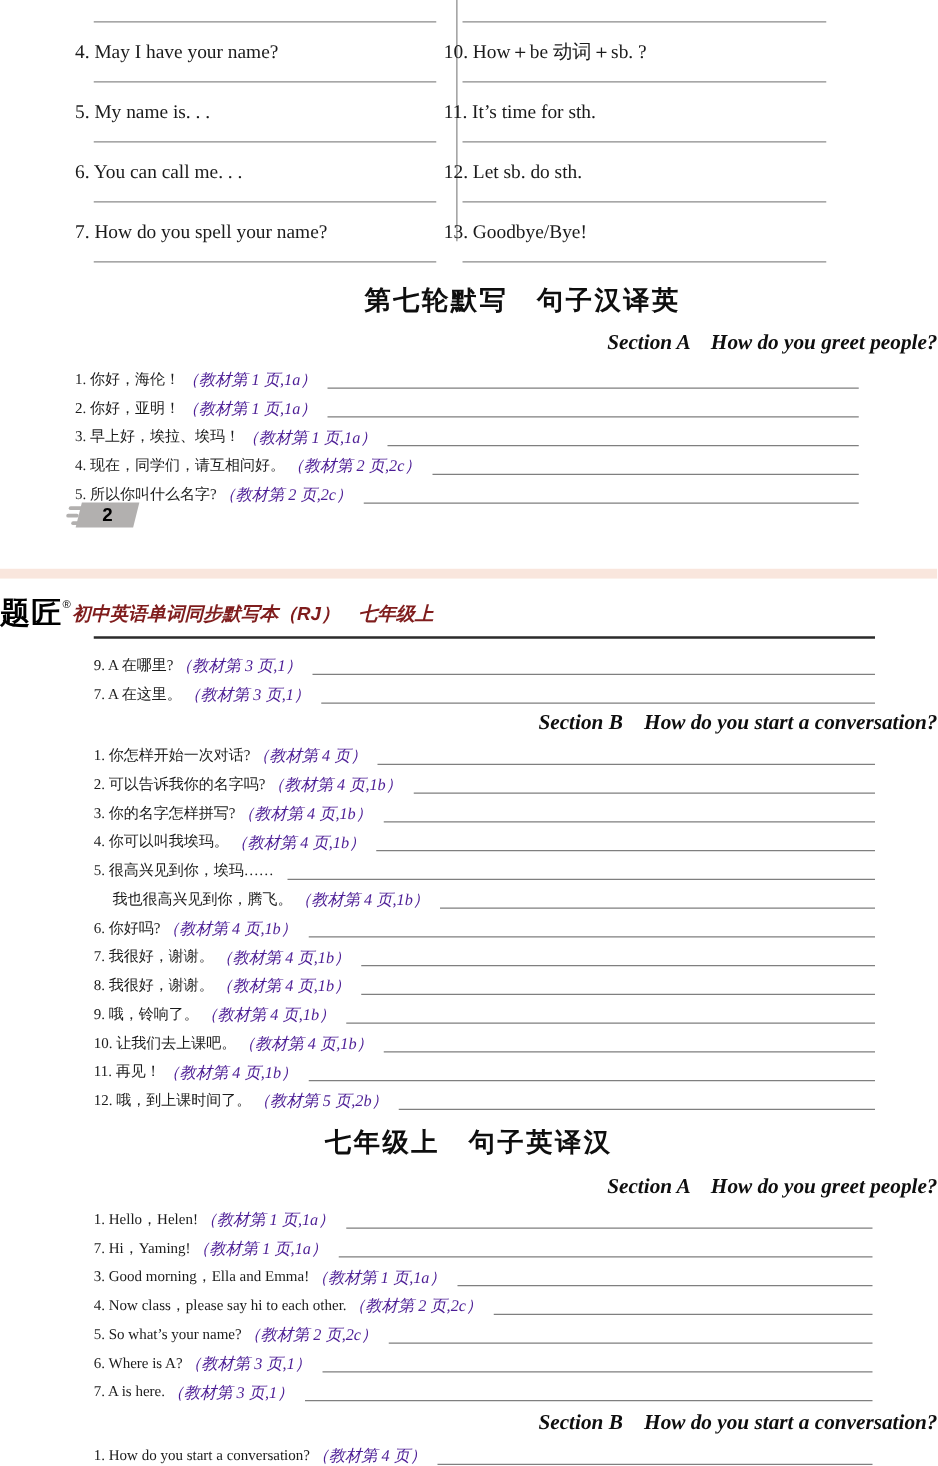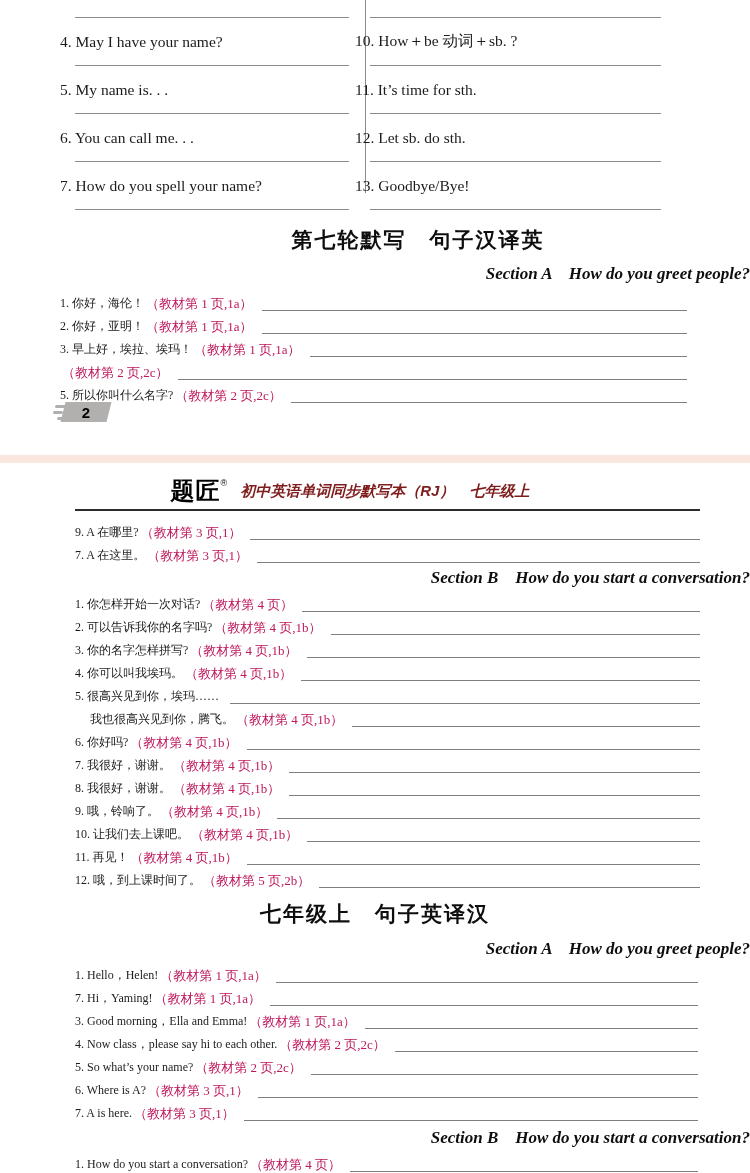--- a/index.html
+++ b/index.html
@@ -24,37 +24,37 @@
           font-weight:bold;font-size:21px;letter-spacing:2px;color:#0e0e0e;}
   .sheading{position:absolute;left:0;width:100%;text-align:right;
             font-weight:bold;font-style:italic;font-size:17px;color:#0e0e0e;}
   #r7-title{top:226px;padding-left:43px;}
   #r7a-heading{top:262px;}
 
   
   .items{position:absolute;}
   .item{height:23px;display:flex;align-items:flex-end;}
   .qt{white-space:nowrap;font-size:12px;line-height:21px;}
-  .ref{white-space:nowrap;font-size:13px;line-height:21px;margin-left:2px;color:#be185d;}
+  .ref{white-space:nowrap;font-size:13px;font-style:italic;line-height:21px;margin-left:2px;color:#4c1d95;}
   .blank{flex:1;border-bottom:1px solid #7f7f7f;margin:0 0 3px 9px;min-width:30px;}
   .item.indent{padding-left:15px;}
   #r7a-items-p1{top:291px;left:60px;right:63px;}
 
   
   #badge{position:absolute;top:402px;left:55px;width:58px;height:20px;}
   .badge-shape{position:absolute;left:8px;top:0;width:46px;height:20px;background:#b2b0af;transform:skewX(-14deg);}
   .badge-dash1,.badge-dash2,.badge-dash3{position:absolute;background:#b2b0af;height:3px;border-radius:2px;}
   .badge-dash1{left:0;top:3px;width:12px;}
   .badge-dash2{left:-2px;top:9px;width:10px;}
   .badge-dash3{left:2px;top:15px;width:11px;}
   .badge-num{position:absolute;left:8px;top:0;width:46px;height:20px;display:flex;align-items:center;justify-content:center;
              font-family:"Liberation Sans","DejaVu Sans",sans-serif;font-weight:bold;font-size:15px;color:#000;}
 
   
-  .p2header{position:absolute;top:16px;left:0;right:50px;display:flex;justify-content:center;align-items:flex-end;gap:12px;}
+  .p2header{position:absolute;top:16px;left:0;right:50px;display:flex;justify-content:flex-start;align-items:flex-end;}
   .logo{font-family:"Liberation Sans","DejaVu Sans",sans-serif;font-weight:900;font-size:24px;letter-spacing:1px;color:#000;line-height:1;}
   .reg{font-size:9px;vertical-align:top;font-weight:normal;}
   .p2title{font-family:"Liberation Sans","DejaVu Sans",sans-serif;font-style:italic;font-weight:bold;
            font-size:15px;color:#7f1d1d;padding-bottom:2px;}
   .p2rule{position:absolute;top:46px;left:75px;right:50px;height:2px;background:#2b2b2b;}
 
   #r7a-items-p2{top:57px;left:75px;right:50px;}
   #r7b-heading{top:103px;}
   #r7b-items{top:129px;left:75px;right:50px;}
   #r8-title{top:437px;}
@@ -109,20 +109,21 @@
         <span class="qt">2. 你好，亚明！</span>
           <span class="ref">（教材第 1 页,1a）</span>
         <span class="blank"></span>
       </div>
       <div class="item">
         <span class="qt">3. 早上好，埃拉、埃玛！</span>
           <span class="ref">（教材第 1 页,1a）</span>
         <span class="blank"></span>
       </div>
       <div class="item">
+        <span class="qt">4. 现在，同学们，请互相问好。</span>
           <span class="ref">（教材第 2 页,2c）</span>
         <span class="blank"></span>
       </div>
       <div class="item">
         <span class="qt">5. 所以你叫什么名字?</span>
           <span class="ref">（教材第 2 页,2c）</span>
         <span class="blank"></span>
       </div>
     </div>
 

